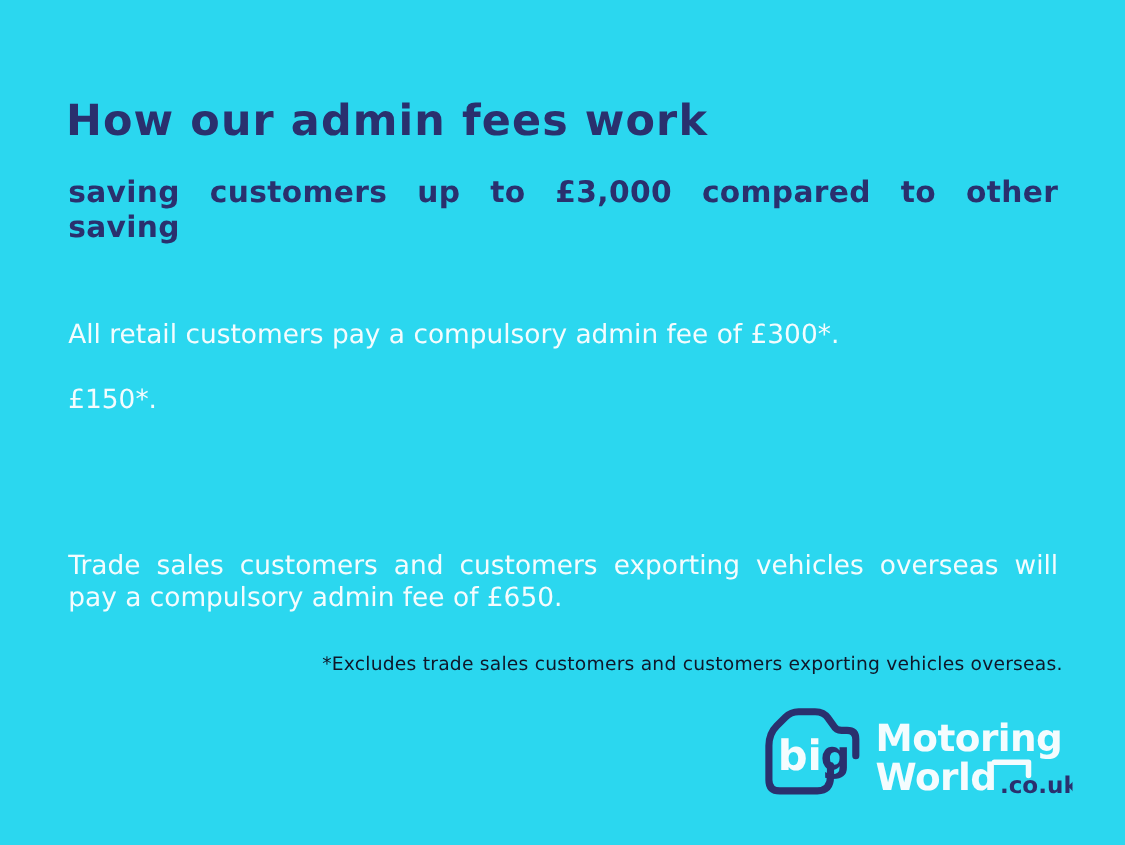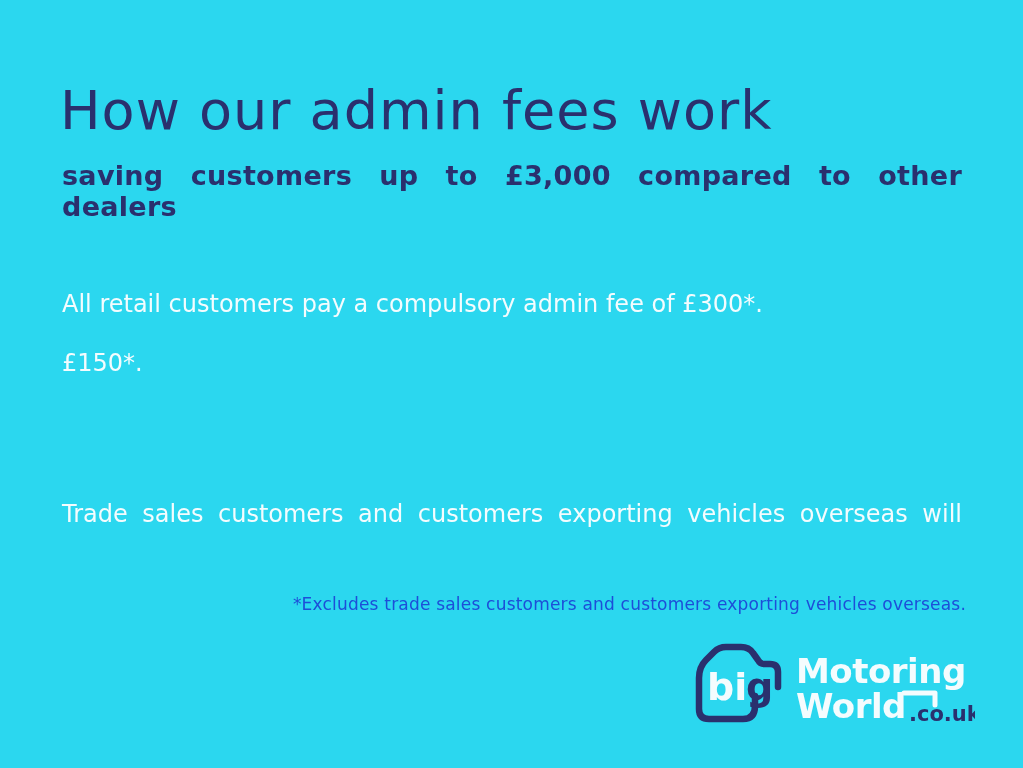--- a/index.html
+++ b/index.html
@@ -7,70 +7,71 @@
     width: 1023px; height: 768px;
     background: #2BD7EF;
     overflow: hidden;
     position: relative;
     font-family: "DejaVu Sans", sans-serif;
   }
   .abs { position: absolute; }
   .heading {
     left: 60px; top: 82px; width: 902px;
     color: #2A306E;
-    font-weight: normal;
-    font-size: 54px; line-height: 58px;
+    font-weight: bold;
+    font-size: 39px; line-height: 58px;
     letter-spacing: 1px;
   }
   .subheading {
     left: 62px; top: 160px; width: 900px;
     color: #2A306E;
     font-weight: bold;
     font-size: 27px; line-height: 31px;
     letter-spacing: 0.3px;
   }
   .bodytext {
     left: 62px; width: 900px;
     color: #F4FCFE;
     font-size: 24px; line-height: 29px;
   }
   .para1 { top: 290px; }
   .para2 { top: 349px; }
   .para3 { top: 488px; margin-top: 12px; }
   .j { text-align: justify; text-align-last: justify; }
   .footnote {
     right: 57px; top: 594px;
-    color: #1d4ed8;
+    color: #0f172a;
     font-size: 17px;
     letter-spacing: 0.2px;
   }
   .logo { right: 48px; top: 636px; width: 282px; height: 96px; }
   .logo svg { display: block; }
   .logo text { font-family: "DejaVu Sans", sans-serif; font-weight: bold; }
 </style>
 </head>
 <body>
 
 <div class="abs heading">How our admin fees work</div>
 
 <div class="abs subheading">
   <div class="j">saving customers up to £3,000 compared to other</div>
-  <div>dealers</div>
+  <div>saving</div>
 </div>
 
 <div class="abs bodytext para1">
   <div>All retail customers pay a compulsory admin fee of £300*.</div>
 </div>
 
 <div class="abs bodytext para2">
   <div>£150*.</div>
 </div>
 
 <div class="abs bodytext para3">
   <div class="j">Trade sales customers and customers exporting vehicles overseas will</div>
+  <div>pay a compulsory admin fee of £650.</div>
 </div>
 
 <div class="abs footnote">*Excludes trade sales customers and customers exporting vehicles overseas.</div>
 
 <div class="abs logo">
   <svg width="282" height="96" viewBox="0 0 282 96">
 
     <path d="M62 60 L62 70 Q62 83 50 83 L16 83 Q6 83 6 73 L6 42 Q6 31 13 24 L21 16 Q26 11 33 11 L48 11 Q56 11 60 17 L65 24 Q67 28 72 28 L77 28 Q85 28 85 36 L85 51" fill="none" stroke="#2A306E" stroke-width="6.5" stroke-linecap="round" stroke-linejoin="round"></path>
 
     <text x="14" y="64" font-size="38" fill="#F4FCFE">bi</text>

